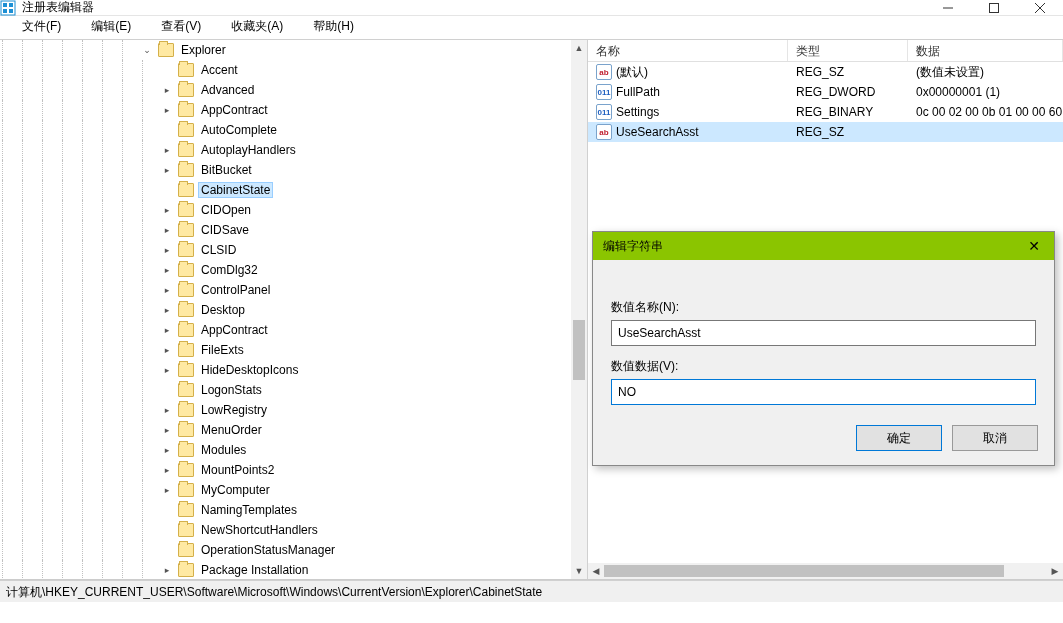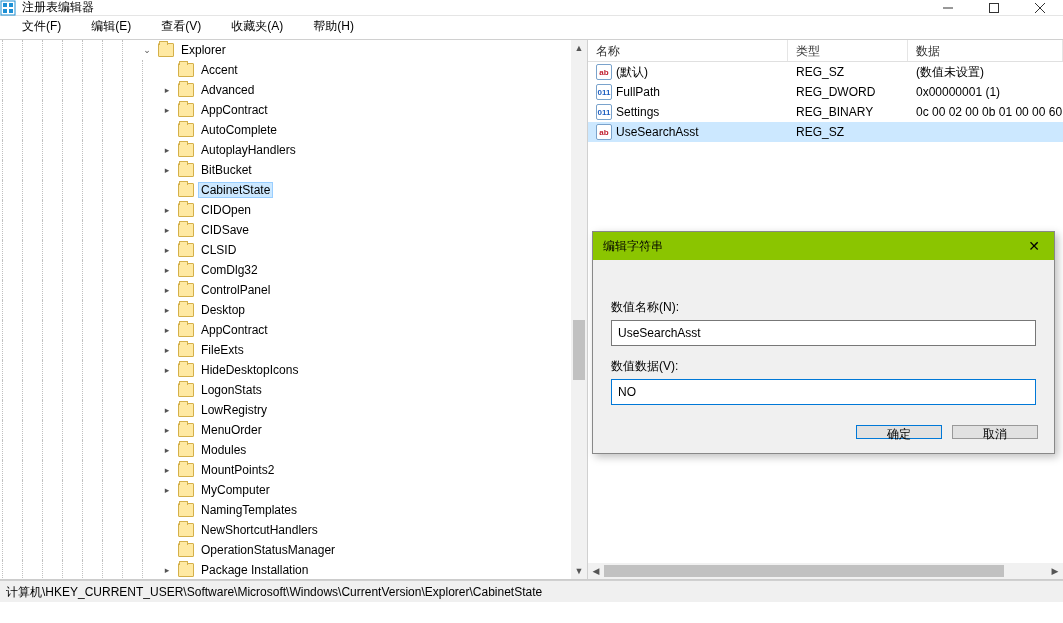--- a/index.html
+++ b/index.html
@@ -44,21 +44,21 @@
 .dialog { position:absolute; left:592px; top:231px; width:463px; background:#f0f0f0; border:1px solid #888; box-shadow:3px 3px 8px rgba(0,0,0,.25); }
 .dialog-title { height:28px; background:#8bc500; color:#000; display:flex;align-items:center; padding:0 10px; font-size:12px;}
 .dialog-title .dtitle{flex:1}
 .dialog-close{width:20px;text-align:center;cursor:pointer;font-size:14px;}
 .dialog-body { padding:14px 18px 14px 18px;margin-top:25px; }
 .dialog-body .field-label { margin-bottom:4px; color:#000;}
 .dialog-body input { width:100%; height:26px; padding:2px 6px; border:1px solid #777; background:#fff; outline:none; font-size:12px;}
 .dialog-body input.focused { border:1px solid #0078d7; }
 .dialog-body .gap { height:12px; }
 .dialog-buttons { display:flex; justify-content:flex-end; padding:6px 16px 14px 16px; gap:10px;}
-.dialog-buttons button { width:86px; height:14px; background:#e1e1e1; border:1px solid #999; cursor:pointer;}
+.dialog-buttons button { width:86px; height:26px; background:#e1e1e1; border:1px solid #999; cursor:pointer;}
 .dialog-buttons button.primary { border:1px solid #0078d7; }
 </style>
 </head>
 <body>
 
 <div class="titlebar">
   <span class="app-icon">
     <svg width="16" height="16">
         <rect x="1" y="1" width="14" height="14" fill="#fff" stroke="#1e90d4"></rect>
         <rect x="3" y="3" width="4" height="4" fill="#1e90d4"></rect>

